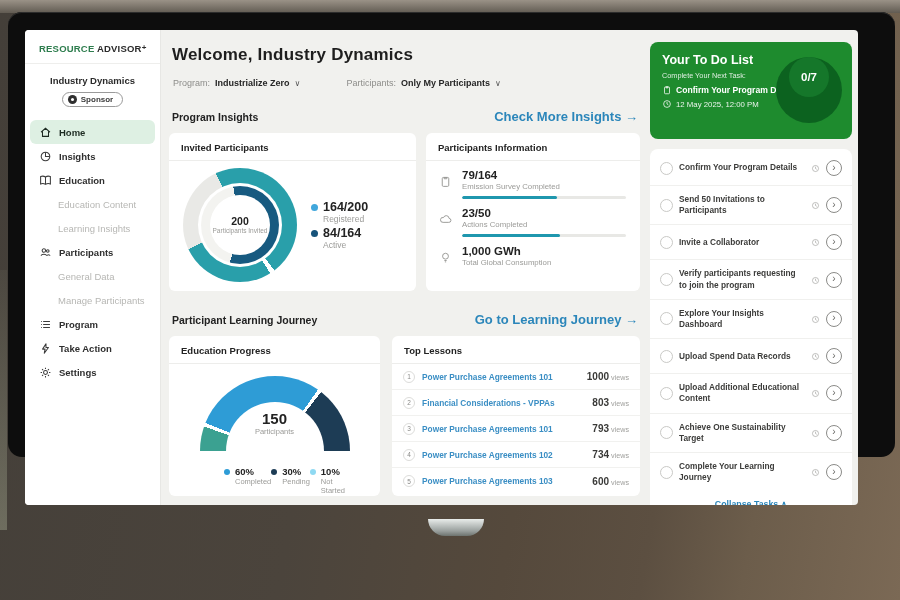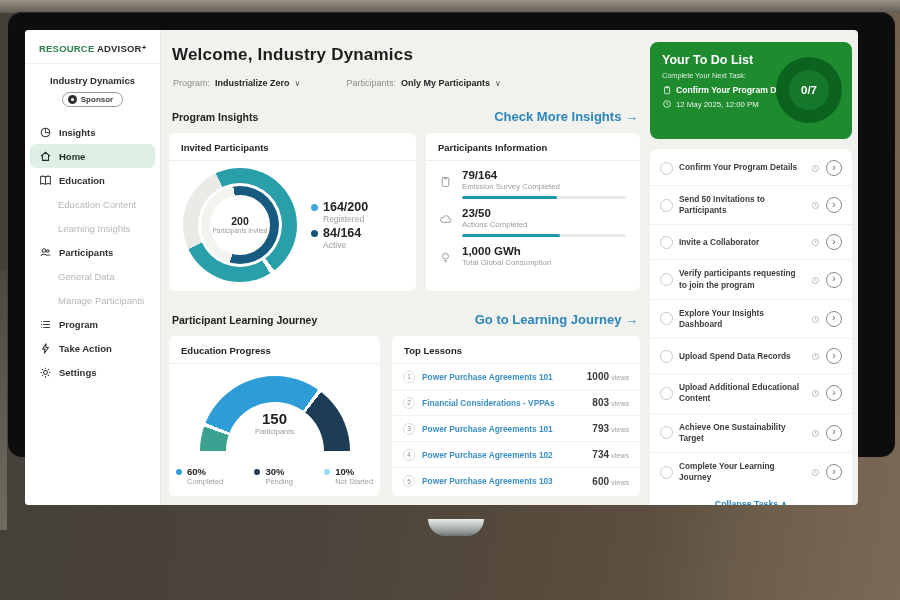--- a/index.html
+++ b/index.html
@@ -87,21 +87,21 @@
 
   
   .card.edu { width:212px; height:160px; }
   .gauge-wrap { position:relative; width:150px; height:76px; margin:12px auto 0; }
   .gauge { position:absolute; left:0; top:0; width:150px; height:150px; border-radius:50%;
     background:conic-gradient(from 270deg,#3ba191 0deg 19deg,#ffffff 19deg 22deg,#2e9cd6 22deg 125deg,#ffffff 125deg 128deg,#1d3c55 128deg 180deg,transparent 180deg 360deg); }
   .gauge-hole { position:absolute; left:26px; top:26px; width:98px; height:98px; border-radius:50%; background:#fff; }
   .gauge-center { position:absolute; left:0; top:34px; width:150px; text-align:center; }
   .gauge-center .v { font-size:15px; font-weight:bold; color:#222; }
   .gauge-center .l { font-size:7.5px; color:#9b9b98; }
-  .gauge-legend { display:flex; justify-content:space-between; padding:14px 7px 0; }
+  .gauge-legend { display:flex; justify-content:space-between; padding:14px 23px 0;margin-left:32px; }
   .gl { position:relative; padding-left:11px; }
   .gl .dot { position:absolute; left:0; top:3px; width:6px; height:6px; border-radius:50%; }
   .gl .v { font-size:9.5px; font-weight:bold; color:#232323; }
   .gl .l { font-size:7.5px; color:#9b9b98; }
 
   
   .card.lessons { width:249px; height:160px; }
   .lesson { display:flex; align-items:center; gap:7px; height:26px; padding:0 11px;
     border-bottom:1px solid #f1f1ef; }
   .lesson:last-child { border-bottom:none; }
@@ -115,21 +115,21 @@
   
   .rightpanel { position:absolute; left:625px; top:0; width:202px; }
   .todo-green { margin-top:12px; height:97px; border-radius:8px; background:#1e8b2e;
     position:relative; color:#fff; padding:11px 12px; }
   .todo-green .t { font-size:12.5px; font-weight:bold; }
   .todo-green .s { font-size:7.3px; color:rgba(255,255,255,.85); margin-top:4px; }
   .todo-green .task { display:flex; gap:4px; align-items:center; font-size:8.6px; font-weight:bold; margin-top:5px; }
   .todo-green .due { display:flex; gap:4px; align-items:center; font-size:7.8px; color:rgba(255,255,255,.9); margin-top:4px; }
   .todo-green svg { stroke:#fff; fill:none; stroke-width:1.2; flex:0 0 auto; }
   .ring { position:absolute; right:10px; top:15px; width:66px; height:66px; border-radius:50%;
-    background:#0c621f; display:flex; align-items:center; justify-content:center; }
+    background:#0c621f; display:flex; justify-content:center; }
   .ring .in { width:40px; height:40px; border-radius:50%; background:#15772a;
     display:flex; align-items:center; justify-content:center; }
   .ring .v { font-size:11.5px; font-weight:bold; color:#fff; }
 
   .tasks-card { margin-top:10px; background:#fff; border-radius:8px; padding:2px 0; }
   .trow { display:flex; align-items:center; gap:6px; padding:8px 10px; border-bottom:1px solid #f0f0ee; }
   .trow .chk { flex:0 0 auto; width:13px; height:13px; border:1px solid #c9c9c6; border-radius:50%; cursor:pointer; }
   .trow .tl { flex:1; font-size:8.3px; font-weight:bold; color:#3c3c3a; line-height:1.35; }
   .trow .clock { flex:0 0 auto; } .trow .clock svg { stroke:#9a9a97; fill:none; stroke-width:1.1; }
   .trow .go { flex:0 0 auto; width:16px; height:16px; border:1.2px solid #8b8b88; border-radius:50%;
@@ -150,32 +150,32 @@
       <aside class="sidebar">
         <div class="logo">
           <span class="g">RESOURCE</span><span class="d"> ADVISOR</span><span class="plus">+</span>
         </div>
         <div class="org">Industry Dynamics</div>
         <div class="sponsor">
           <span class="dot"></span>
           <span>Sponsor</span>
         </div>
         <nav class="nav">
+          <div class="nav-item active">
+            <svg width="13" height="13" viewBox="0 0 16 16">
+                <path d="M2.5 7.5 8 2.8l5.5 4.7M4.3 6.8v6h7.4v-6"></path>
+              </svg>
+            <span>Home</span>
+          </div>
           <div class="nav-item">
             <svg width="13" height="13" viewBox="0 0 16 16">
                 <circle cx="8" cy="8" r="5.3"></circle>
                 <path d="M8 2.7V8h5.3"></path>
               </svg>
             <span>Insights</span>
-          </div>
-          <div class="nav-item active">
-            <svg width="13" height="13" viewBox="0 0 16 16">
-                <path d="M2.5 7.5 8 2.8l5.5 4.7M4.3 6.8v6h7.4v-6"></path>
-              </svg>
-            <span>Home</span>
           </div>
           <div class="nav-item">
             <svg width="13" height="13" viewBox="0 0 16 16">
                 <path d="M2 3.2c2-.9 4-.8 6 .5 2-1.3 4-1.4 6-.5v9c-2-.9-4-.8-6 .5-2-1.3-4-1.4-6-.5zM8 3.7v9"></path>
               </svg>
             <span>Education</span>
           </div>
           <div class="nav-item sub">
             <span>Education Content</span>
           </div>

